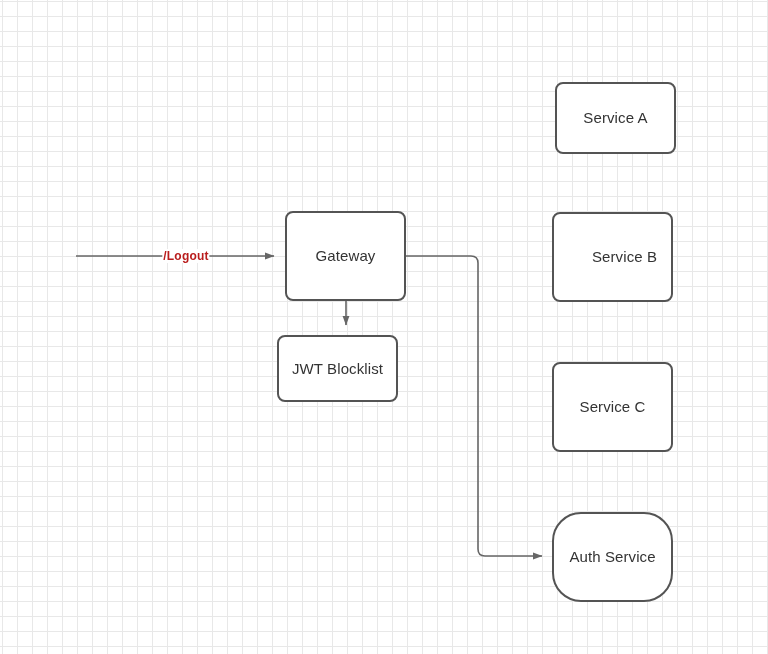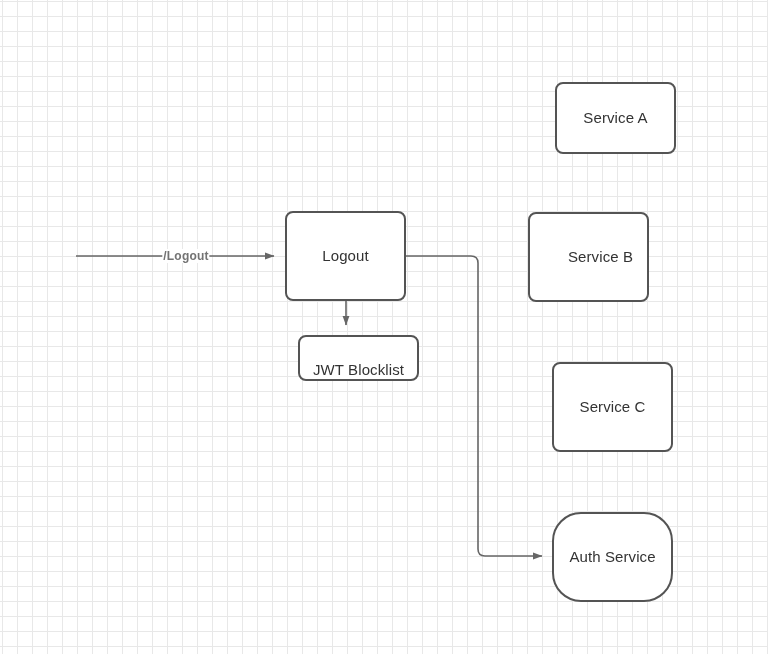--- a/index.html
+++ b/index.html
@@ -62,21 +62,21 @@
     line-height: 1.2;
     text-align: center;
     letter-spacing: 0.1px;
   }
 
   .edge-label {
     position: absolute;
     font-family: "Liberation Sans", sans-serif;
     font-size: 12px;
     font-weight: bold;
-    color: #737373;
+    color: #b91c1c;
     background: #ffffff;
     padding: 0 1px;
     white-space: nowrap;
     transform: translate(-50%, -50%);
     letter-spacing: 0.2px;
   }
 </style>
 </head>
 <body>
 
@@ -96,32 +96,32 @@
     <g>
       <path d="M 346 301 L 346 325" fill="none" stroke="#666666" stroke-width="1.6" marker-end="url(#arrowhead)"></path>
     </g>
 
     <g>
       <path d="M 406 256 L 471 256 Q 478 256 478 263 L 478 549 Q 478 556 485 556 L 542 556" fill="none" stroke="#666666" stroke-width="1.6" marker-end="url(#arrowhead)"></path>
     </g>
   </svg>
 
   <div class="node" style="left:285px; top:211px; width:121px; height:90px;">
-    <span>Logout</span>
+    <span>Gateway</span>
   </div>
 
-  <div class="node" style="left:298px; top:335px; width:121px; height:46px;align-items:flex-end;">
+  <div class="node" style="left:277px; top:335px; width:121px; height:67px;">
     <span>JWT Blocklist</span>
   </div>
 
   <div class="node" style="left:555px; top:62px; width:121px; height:72px;margin-top:20px;">
     <span>Service A</span>
   </div>
 
-  <div class="node" style="left:528px; top:212px; width:121px; height:90px;padding-left:24px;">
+  <div class="node" style="left:552px; top:212px; width:121px; height:90px;padding-left:24px;">
     <span>Service B</span>
   </div>
 
   <div class="node" style="left:552px; top:362px; width:121px; height:90px;justify-content:center;">
     <span>Service C</span>
   </div>
 
   <div class="node" style="left:552px; top:512px; width:121px; height:90px;border-radius:29px;">
     <span>Auth Service</span>
   </div>

